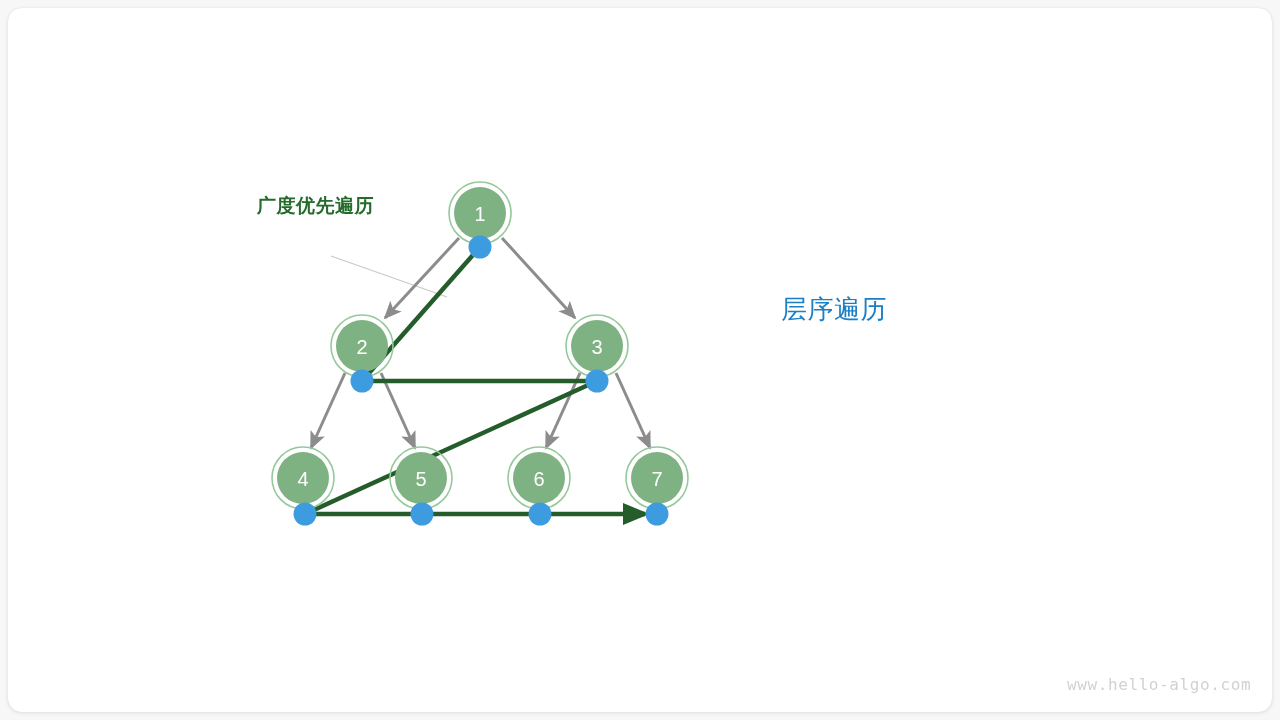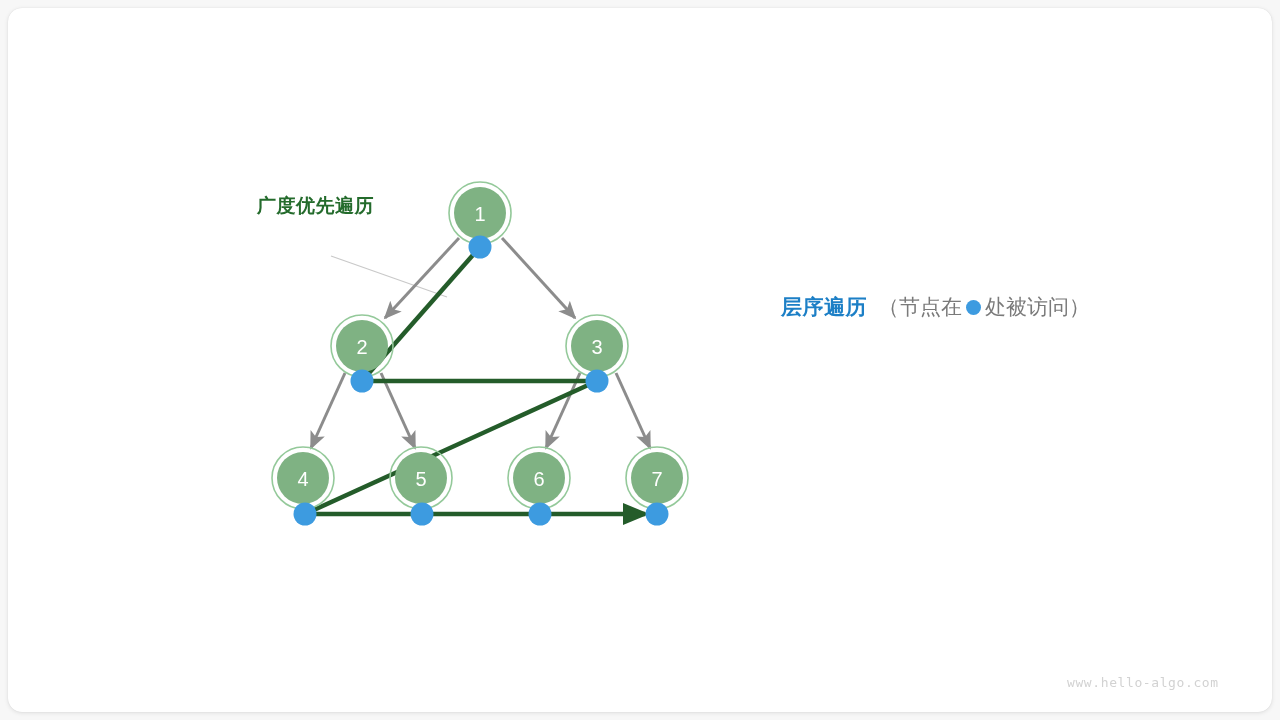--- a/index.html
+++ b/index.html
@@ -38,22 +38,22 @@
     top: 296px;
     width: 420px;
   }
   .panel-heading {
     display: flex;
     align-items: baseline;
     white-space: nowrap;
     line-height: 1;
   }
   .heading-blue {
-    font-size: 21px;
-    font-weight: bold;
+    font-size: 26px;
+    font-weight: normal;
     color: #1C7FC6;
     letter-spacing: 0.5px;
   }
   .heading-gray {
     font-size: 21px;
     color: #7a7a7a;
     margin-left: 11px;
     display: inline-flex;
     align-items: center;
   }
@@ -75,21 +75,21 @@
     font-size: 22px;
     color: #333333;
     letter-spacing: 2.5px;
     white-space: nowrap;
   }
   .watermark {
     position: absolute;
     left: 1067px;
     top: 675px;
     font-family: "DejaVu Sans Mono", "Liberation Mono", monospace;
-    font-size: 13px;
+    font-size: 16px;
     color: #d2d2d2;
     letter-spacing: 0.6px;
     white-space: nowrap;
   }
   .bfs-label {
     position: absolute;
     left: 257px;
     top: 193px;
     font-size: 19px;
     font-weight: bold;
@@ -186,22 +186,17 @@
       <circle cx="540" cy="514" r="11.5" fill="#3d9be0"></circle>
       <circle cx="657" cy="514" r="11.5" fill="#3d9be0"></circle>
     </g>
   </svg>
 
   <div class="bfs-label">广度优先遍历</div>
 
   <div class="right-panel">
     <div class="panel-heading">
       <span class="heading-blue">层序遍历</span>
-      <span class="heading-gray">
-        <span>（节点在</span>
-        <span class="inline-dot"></span>
-        <span>处被访问）</span>
-      </span>
     </div>
   </div>
 
   <div class="watermark">www.hello-algo.com</div>
 </div>
 
 </body></html>

